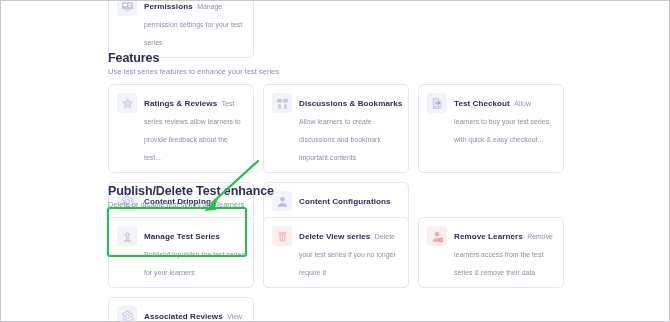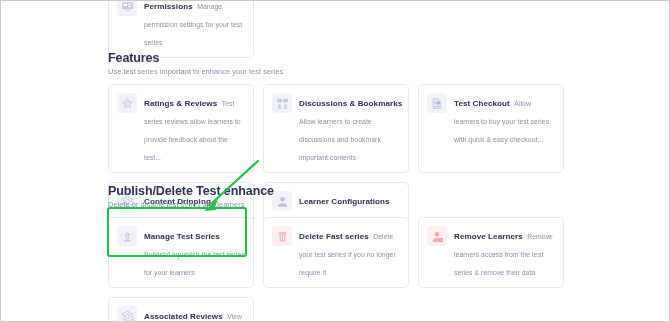--- a/index.html
+++ b/index.html
@@ -161,21 +161,21 @@
         </span>
         <span class="card-text">
           <span class="card-title">Permissions</span>
           <span class="card-desc">Manage permission settings for your test series</span>
         </span>
       </div>
     </div>
 
     <div class="section" id="features-section">
       <div class="section-title">Features</div>
-      <div class="section-sub">Use test series important to enhance your test series</div>
+      <div class="section-sub">Use test series features to enhance your test series</div>
 
       <div class="grid">
 
         <div class="card">
           <span class="card-icon">
             <svg width="13" height="13" viewBox="0 0 24 24">
               <path d="M12 3l2.7 5.6 6.1.9-4.4 4.3 1 6.1-5.4-2.9-5.4 2.9 1-6.1L3.2 9.5l6.1-.9z" fill="#dfe3f1" stroke="#b9c0dd" stroke-width="1.3" stroke-linejoin="round"></path>
             </svg>
           </span>
           <span class="card-text">
@@ -229,21 +229,21 @@
         </div>
 
         <div class="card">
           <span class="card-icon">
             <svg width="13" height="13" viewBox="0 0 24 24">
               <circle cx="12" cy="8" r="4.2" fill="#b9c0dd"></circle>
               <path d="M3.5 21.5c0-4.3 3.8-6.8 8.5-6.8s8.5 2.5 8.5 6.8z" fill="#b9c0dd"></path>
             </svg>
           </span>
           <span class="card-text">
-            <span class="card-title">Learner Configurations</span>
+            <span class="card-title">Content Configurations</span>
             <span class="card-desc">Configure learner gstin and invoice settings for this course</span>
           </span>
         </div>
 
       </div>
     </div>
 
     <div class="section" id="publish-section">
       <div class="section-title">Publish/Delete Test enhance</div>
       <div class="section-sub">Delete or disable test series and learners</div>
@@ -265,21 +265,21 @@
 
         <div class="card">
           <span class="card-icon danger">
             <svg width="13" height="13" viewBox="0 0 24 24">
               <rect x="4.5" y="4" width="15" height="2.6" rx="1.1" fill="#f3a9ae"></rect>
               <path d="M6 7.5h12l-1 13.5H7z" fill="#f6bcc0"></path>
               <path d="M10 10.5v7M14 10.5v7" stroke="#ffffff" stroke-width="1.4" stroke-linecap="round"></path>
             </svg>
           </span>
           <span class="card-text">
-            <span class="card-title">Delete Fast series</span>
+            <span class="card-title">Delete View series</span>
             <span class="card-desc">Delete your test series if you no longer require it</span>
           </span>
         </div>
 
         <div class="card">
           <span class="card-icon danger">
             <svg width="13" height="13" viewBox="0 0 24 24">
               <circle cx="11" cy="8" r="4.2" fill="#f3a9ae"></circle>
               <path d="M3 21.5c0-4.3 3.6-6.8 8-6.8s8 2.5 8 6.8z" fill="#f3a9ae"></path>
               <circle cx="18.5" cy="18.5" r="4.2" fill="#ef8b93"></circle>

